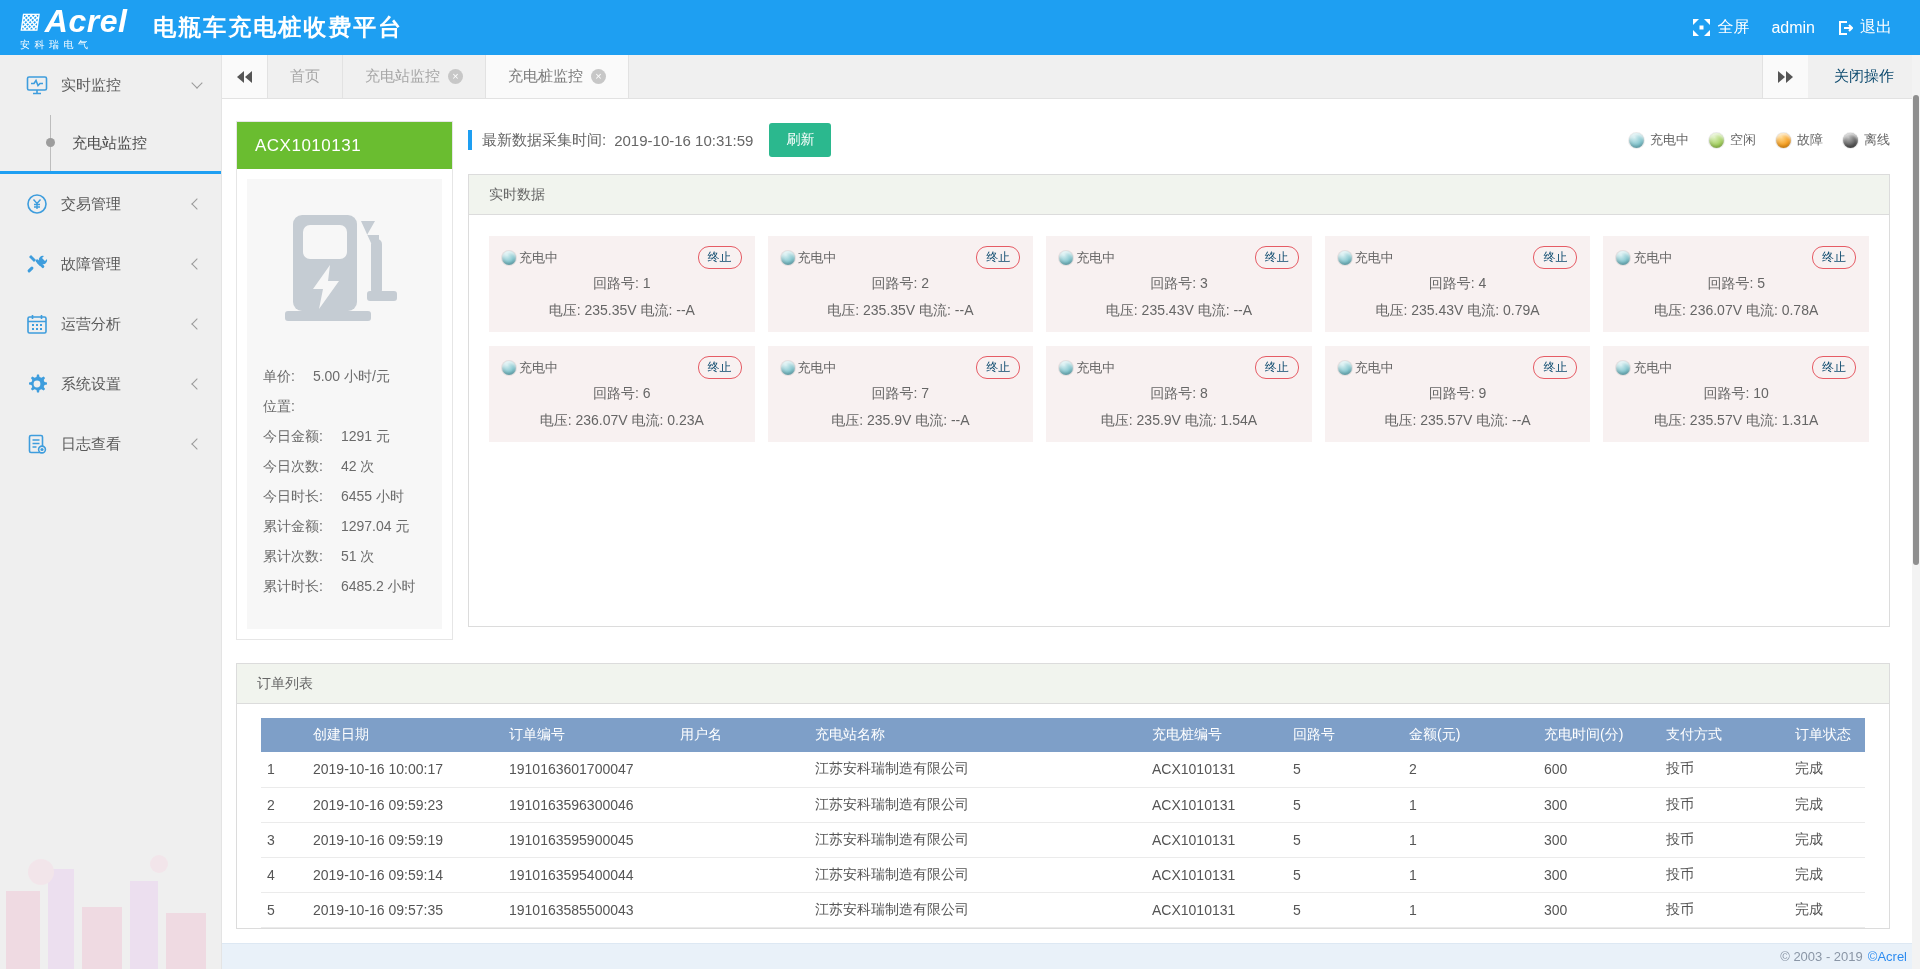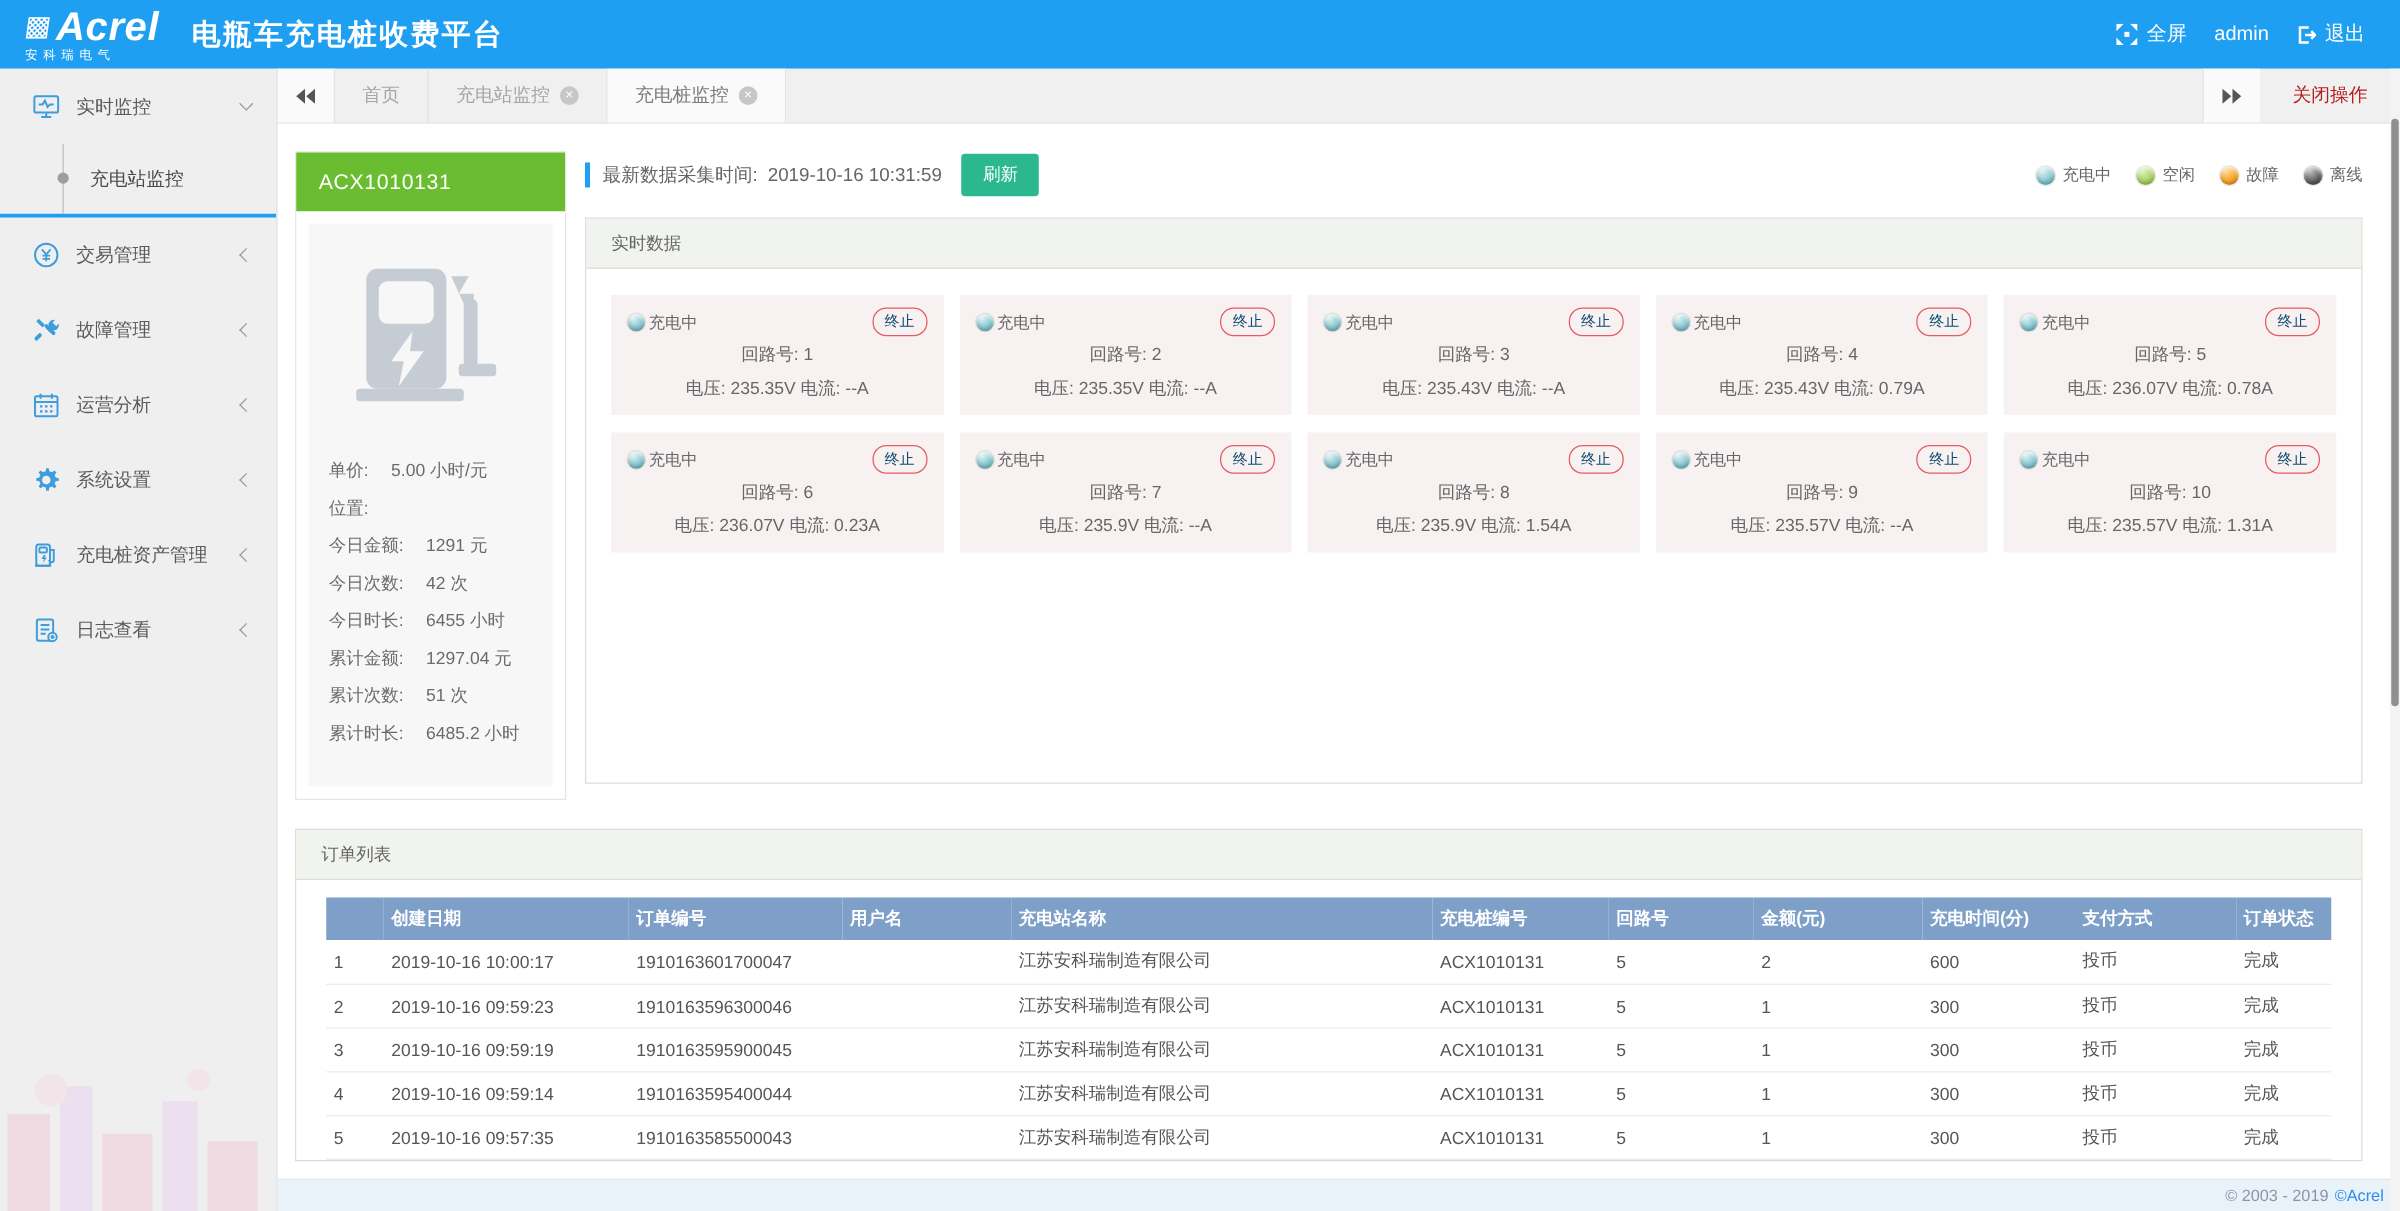--- a/index.html
+++ b/index.html
@@ -55,21 +55,21 @@
   .tab-scroll.right { border-right:none; border-left:1px solid #e2e2e2; }
   .tri { width:0; height:0; border-top:6px solid transparent; border-bottom:6px solid transparent; }
   .tri.l { border-right:7px solid #555; }
   .tri.r { border-left:7px solid #555; }
   .tri + .tri { margin-left:1px; }
   .tab-list { display:flex; align-items:stretch; }
   .tab { display:flex; align-items:center; gap:8px; padding:0 22px; font-size:15px; color:#a6a6a6; border-right:1px solid #e2e2e2; cursor:pointer; }
   .tab.active { background:#fafafa; color:#7a7a7a; }
   .tab-close { width:15px; height:15px; border-radius:50%; background:#c7c7c7; color:#fff; font-size:11px; line-height:15px; text-align:center; }
   .tabbar-spacer { flex:1; }
-  .close-ops { display:flex; align-items:center; gap:8px; padding:0 26px; color:#b91c1c; font-size:15px; cursor:pointer; }
+  .close-ops { display:flex; align-items:center; gap:8px; padding:0 26px; color:#0c4a6e; font-size:15px; cursor:pointer; }
 
   
   .content { flex:1; overflow:hidden; padding:22px 30px 0 14px; background:#fff; }
   .top-section { display:flex; gap:15px; }
 
   
   .station-card { width:217px; height:519px; background:#fff; border:1px solid #e6e6e6; flex-shrink:0; display:flex; flex-direction:column; }
   .station-head { height:47px; background:#6abd30; color:#fff; font-size:17px; display:flex; align-items:center; padding-left:18px; letter-spacing:.5px; flex-shrink:0; }
   .station-body { flex:1; margin:10px; background:#f7f7f7; padding:34px 0 0 0; }
   .station-icon { display:flex; justify-content:center; margin-bottom:36px; color:#c5ccd3; }
@@ -100,21 +100,21 @@
   .cc-top { display:flex; align-items:center; justify-content:space-between; }
   .cc-status { display:flex; align-items:center; gap:3px; font-size:13px; color:#666; }
   .cc-status .dot { width:14px; height:14px; }
   .stop-btn { border:1px solid #e65c65; color:#0c4a6e; font-size:12px; border-radius:11px; padding:2px 9px; cursor:pointer; background:transparent; }
   .cc-circuit { text-align:center; font-size:14px; color:#666; margin-top:6px; }
   .cc-vals { text-align:center; font-size:14px; color:#666; margin-top:9px; }
 
   
   .orders-panel { margin-top:23px; }
   .orders-table { width:calc(100% - 48px); margin:14px 24px 0 24px; border-collapse:collapse; table-layout:fixed; }
-  .orders-table th { background:#7e9fc8; color:#fff; font-size:14px; font-weight:bold; height:34px; text-align:left; padding:0 6px; }
+  .orders-table th { background:#7e9fc8; color:#fff; font-size:14px; font-weight:normal; height:34px; text-align:left; padding:0 6px; }
   .orders-table td { height:35px; font-size:14px; color:#555; border-bottom:1px solid #ebebeb; padding:0 6px; white-space:nowrap; overflow:hidden; }
   .orders-table col.c-idx  { width:46px; }
   .orders-table col.c-date { width:196px; }
   .orders-table col.c-ord  { width:171px; }
   .orders-table col.c-user { width:135px; }
   .orders-table col.c-stn  { width:337px; }
   .orders-table col.c-pile { width:141px; }
   .orders-table col.c-cir  { width:116px; }
   .orders-table col.c-amt  { width:135px; }
   .orders-table col.c-dur  { width:122px; }
@@ -221,33 +221,20 @@
             <span class="chev left"></span>
           </div>
           <div class="sidebar-item">
             <span class="sb-icon">
               <svg viewBox="0 0 22 22" fill="currentColor">
                 <path d="M11 1.5 l2 0 .5 2.5 2 .8 2.1-1.4 1.5 1.5-1.4 2.1 .8 2 2.5.5 0 2-2.5.5-.8 2 1.4 2.1-1.5 1.5-2.1-1.4-2 .8-.5 2.5-2 0-.5-2.5-2-.8-2.1 1.4-1.5-1.5 1.4-2.1-.8-2-2.5-.5 0-2 2.5-.5 .8-2-1.4-2.1 1.5-1.5 2.1 1.4 2-.8z"></path>
                 <circle cx="11" cy="11" r="3.4" fill="#efefef"></circle>
               </svg>
             </span>
             <span class="sb-label">系统设置</span>
-            <span class="chev left"></span>
-          </div>
-          <div class="sidebar-item">
-            <span class="sb-icon">
-              <svg viewBox="0 0 22 22" fill="none" stroke="currentColor" stroke-width="1.6">
-                <rect x="3" y="2.5" width="11" height="17" rx="2"></rect>
-                <rect x="5.5" y="5" width="6" height="4" rx="1"></rect>
-                <path d="M9 11 l-1.8 3.2 h2 l-1 3.3 3.2-4.5 h-2 l1.3-2z" fill="currentColor" stroke="none"></path>
-                <path d="M14 7 h3 v8 a1.8 1.8 0 0 1-3.6 0"></path>
-                <path d="M2 19.5 h13"></path>
-              </svg>
-            </span>
-            <span class="sb-label">充电桩资产管理</span>
             <span class="chev left"></span>
           </div>
           <div class="sidebar-item">
             <span class="sb-icon">
               <svg viewBox="0 0 22 22" fill="none" stroke="currentColor" stroke-width="1.6">
                 <rect x="3.5" y="2.5" width="13" height="17" rx="1.5"></rect>
                 <path d="M6.5 7 h7 M6.5 10.5 h7 M6.5 14 h4"></path>
                 <circle cx="16" cy="16.5" r="3.4" fill="#efefef"></circle>
                 <circle cx="16" cy="16.5" r="1.6" fill="currentColor" stroke="none"></circle>
               </svg>

